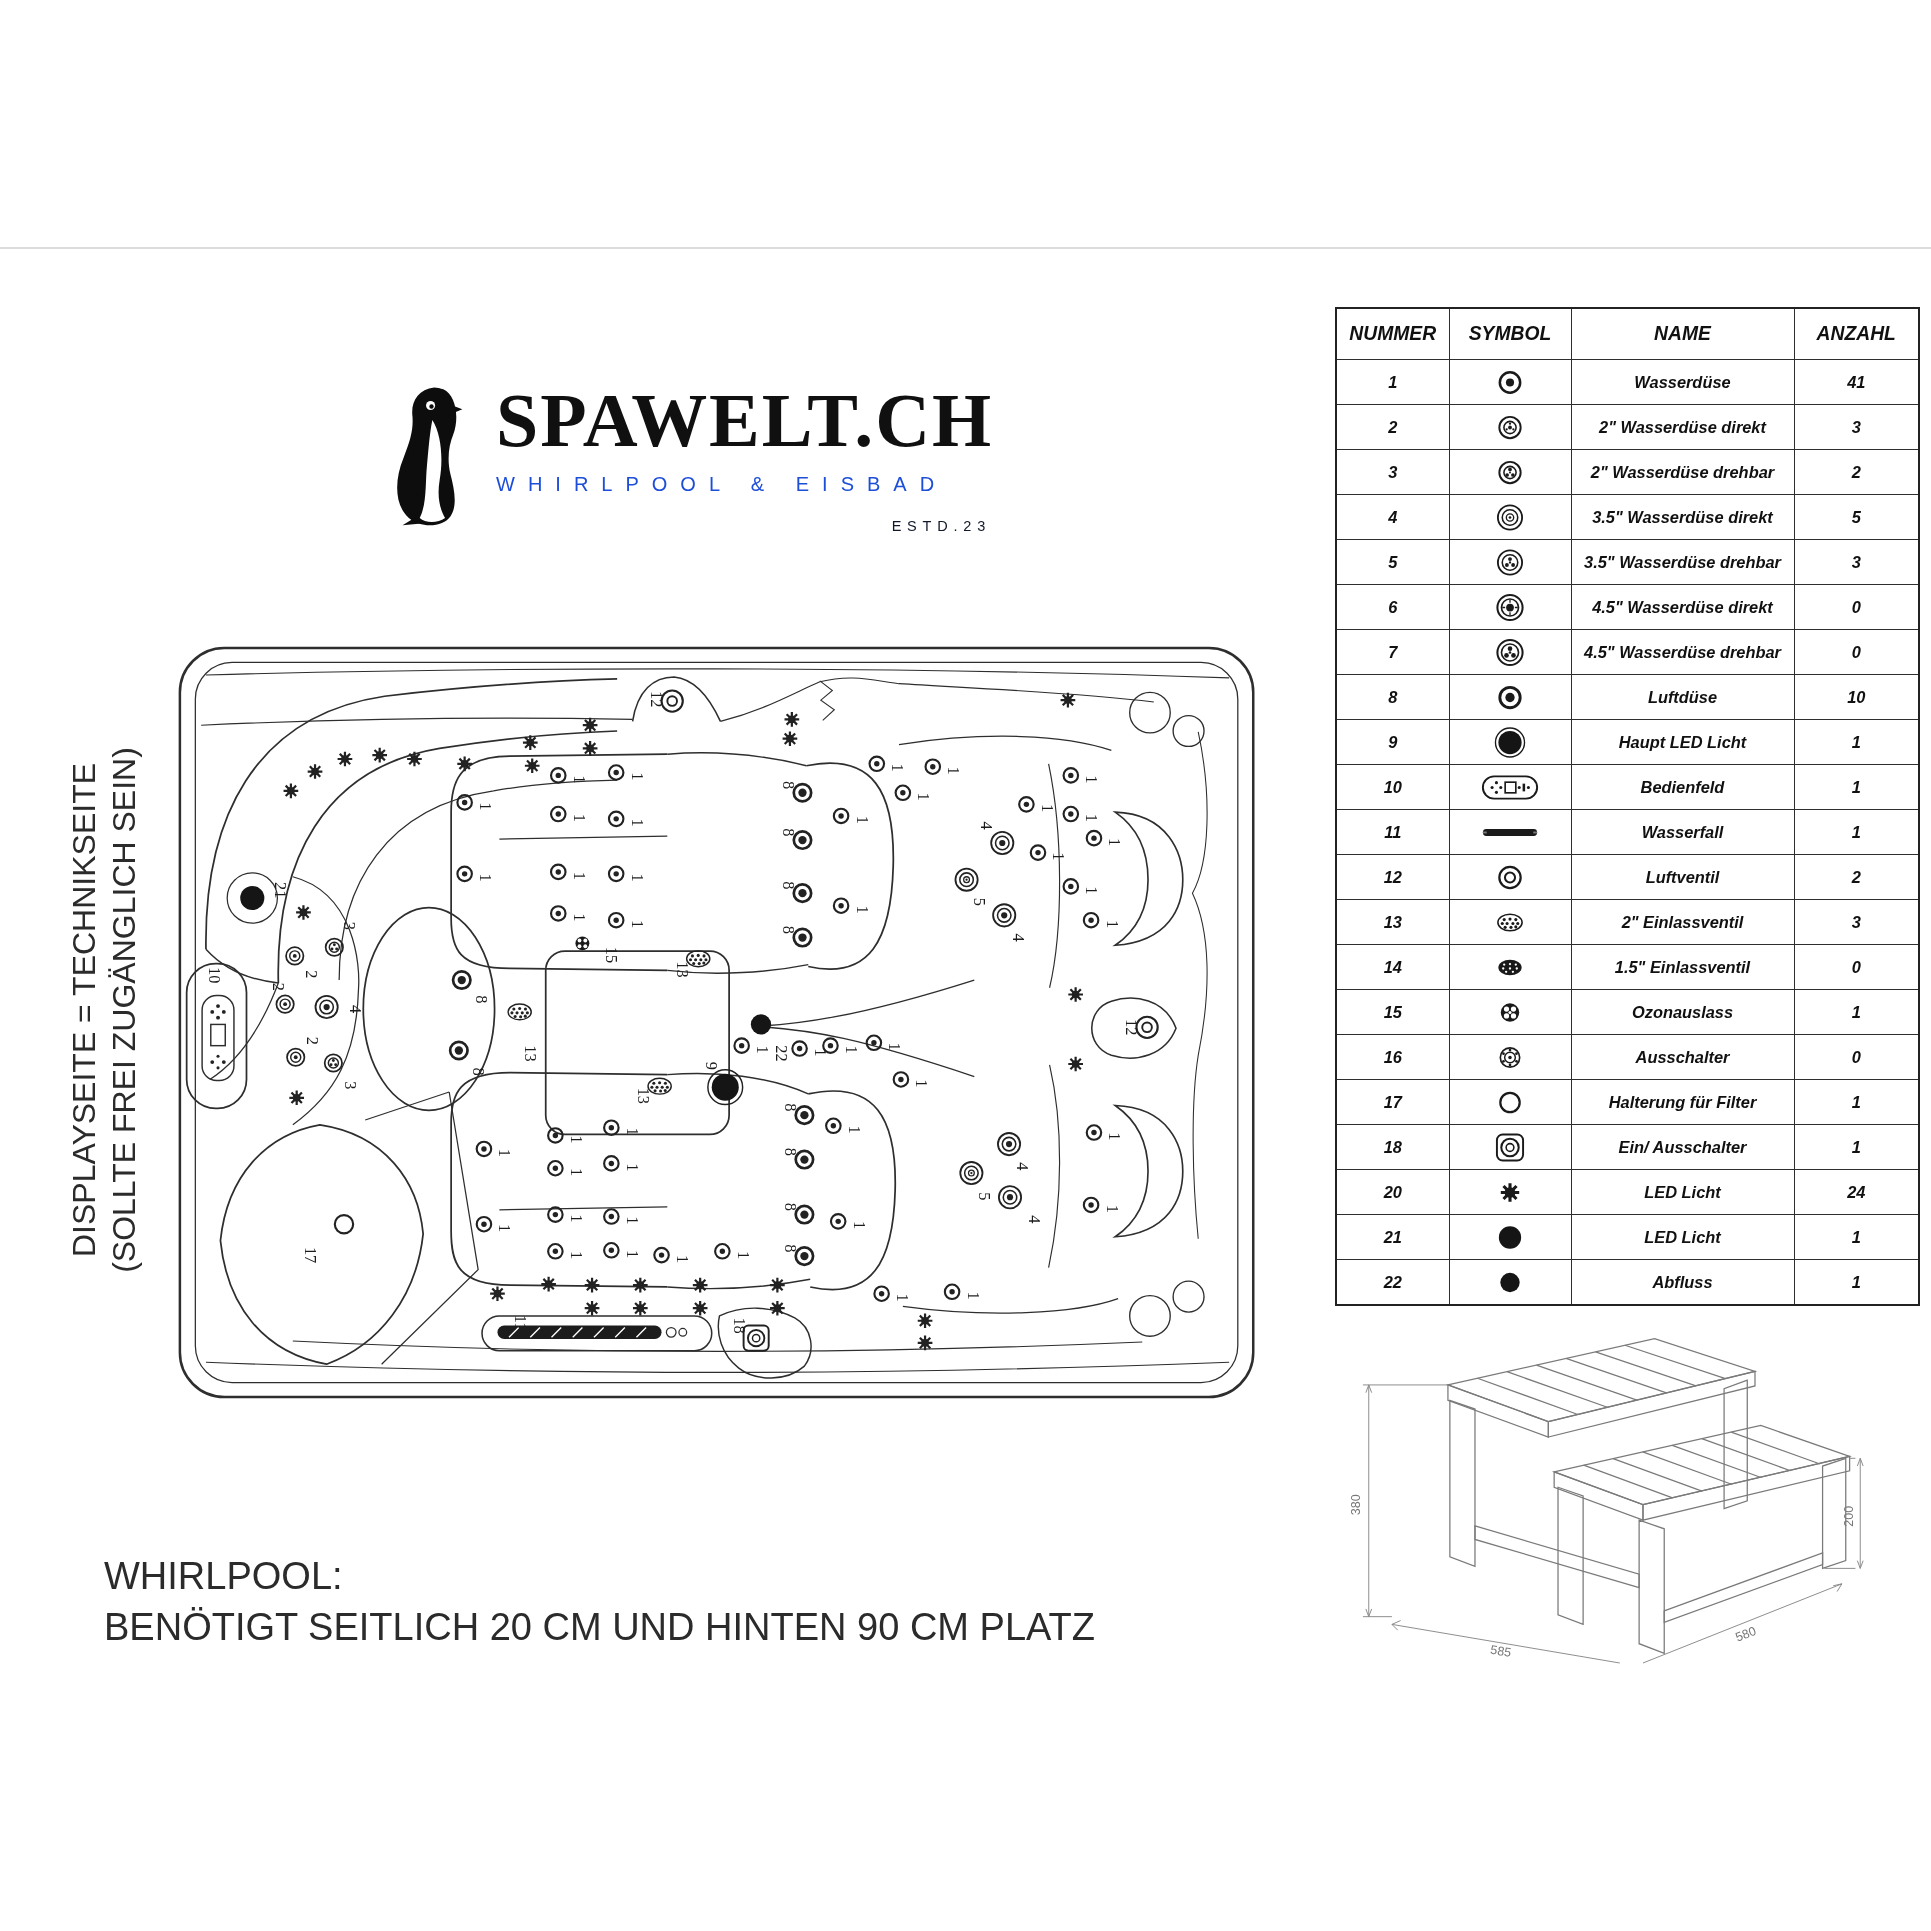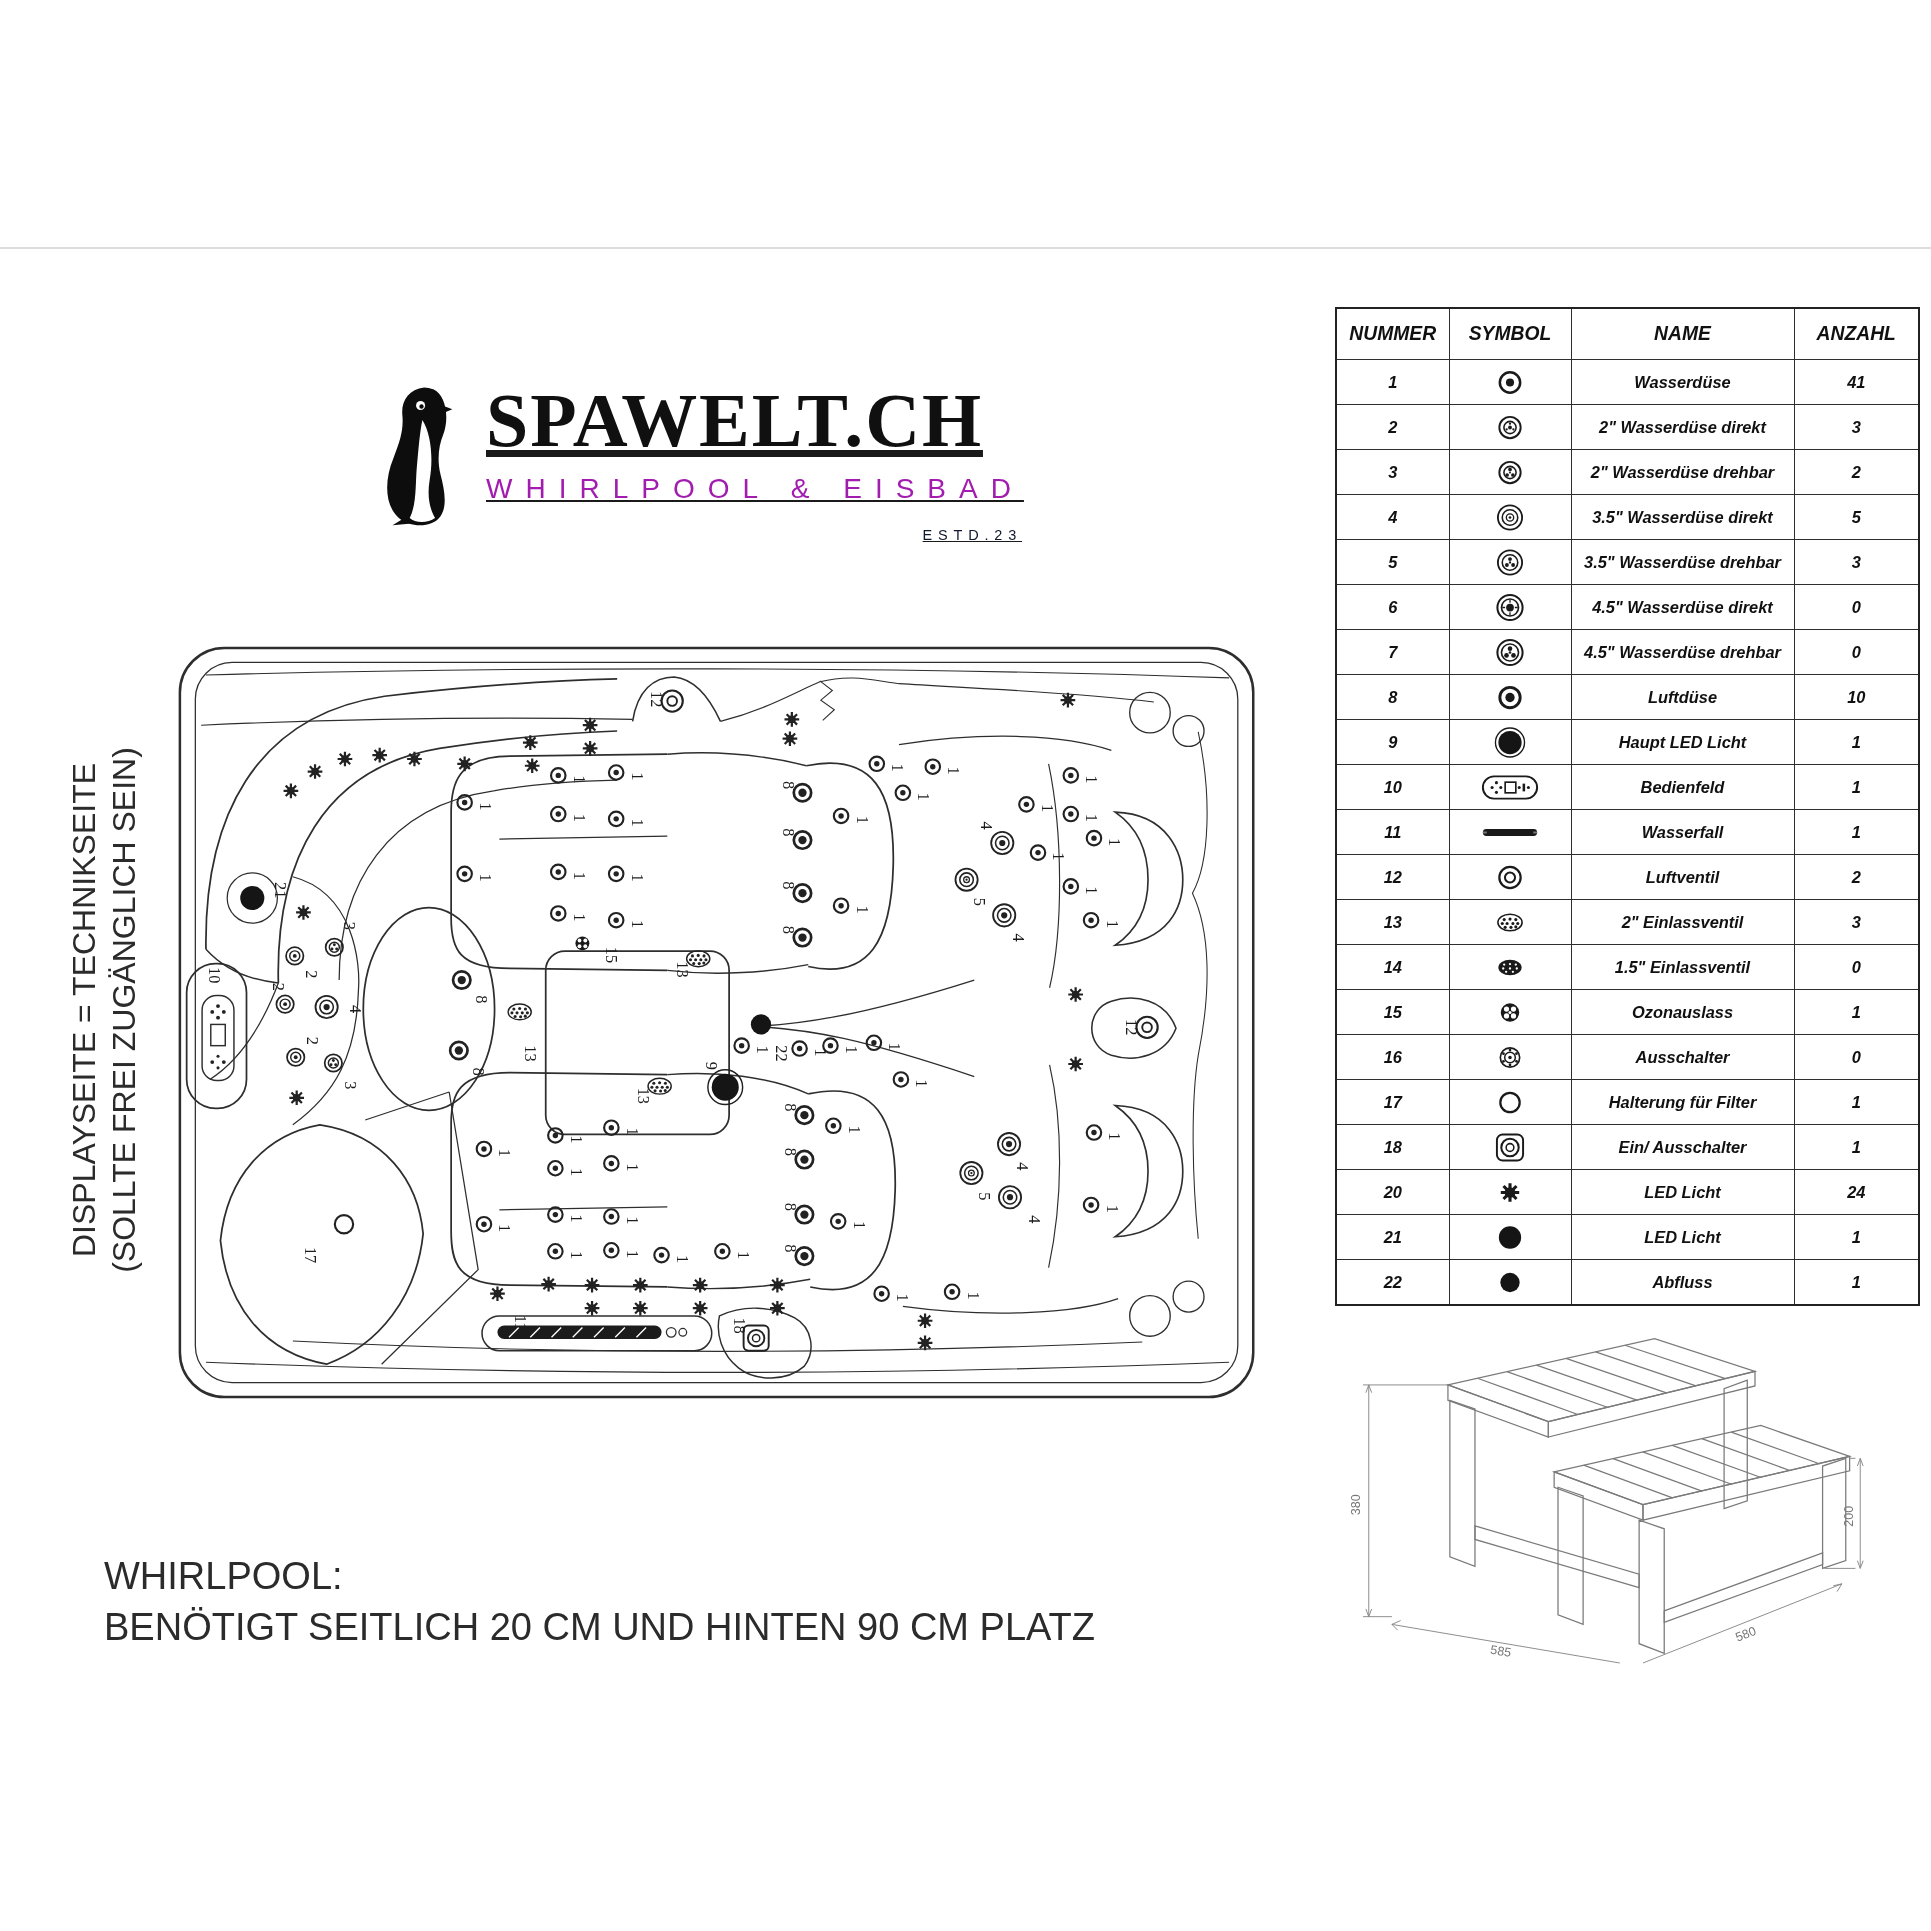--- a/index.html
+++ b/index.html
@@ -1,26 +1,26 @@
 <!DOCTYPE html>
 <html><head>
 <meta charset="utf-8">
 <style>
   html,body{margin:0;padding:0;}
   .canvas{position:relative;width:1931px;height:1931px;background:#ffffff;overflow:hidden;
           font-family:"Liberation Sans",sans-serif;color:#1a1a1a;}
   .divider{position:absolute;left:0;top:247px;width:1931px;height:1.9px;background:#dcdcdc;}
 
   
-  .logo{position:absolute;left:380px;top:382px;display:flex;align-items:flex-start;text-decoration:underline;}
+  .logo{position:absolute;left:390px;top:382px;display:flex;align-items:flex-start;}
   .logo .mark{width:83px;height:145px;}
   .logo .lt{margin-left:23px;}
   .brand{font-family:"Liberation Serif",serif;font-weight:700;font-size:76px;line-height:1.0;
          letter-spacing:1.9px;color:#101010;white-space:nowrap;}
-  .tagline{font-size:28px;letter-spacing:13px;color:#a21caf;margin-top:14.5px;white-space:nowrap;}
+  .tagline{font-size:20px;letter-spacing:13px;color:#1d4ed8;margin-top:14.5px;white-space:nowrap;}
   .estd{font-size:14.5px;letter-spacing:5.8px;color:#0f172a;text-align:right;margin-top:22px;padding-right:1.9px;}
 
   
   .side-note{position:absolute;left:104px;top:1010px;transform:translate(-50%,-50%) rotate(-90deg);
              text-align:center;font-size:32px;line-height:40px;color:#2b2b2b;white-space:nowrap;}
 
   
   .footer-note{position:absolute;left:104px;top:1551px;font-size:38px;line-height:51px;color:#2b2b2b;}
 
   

